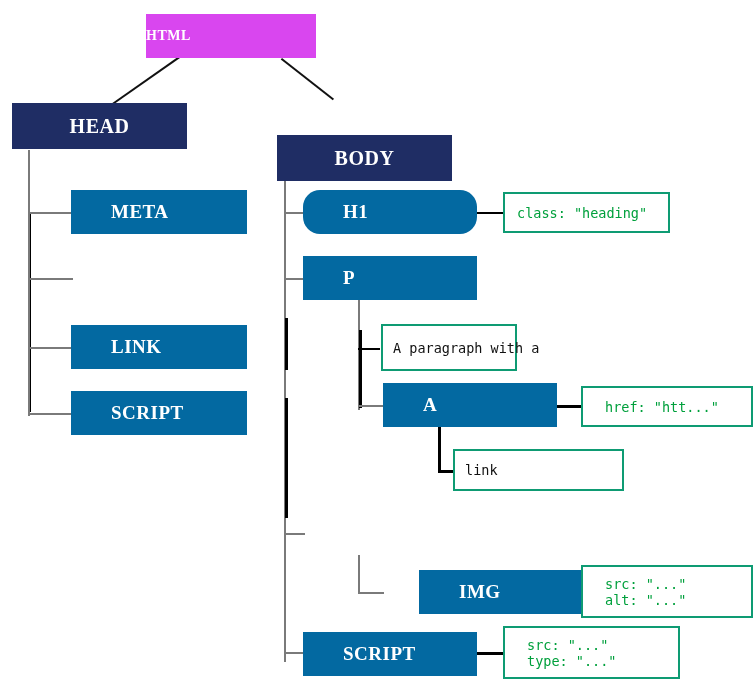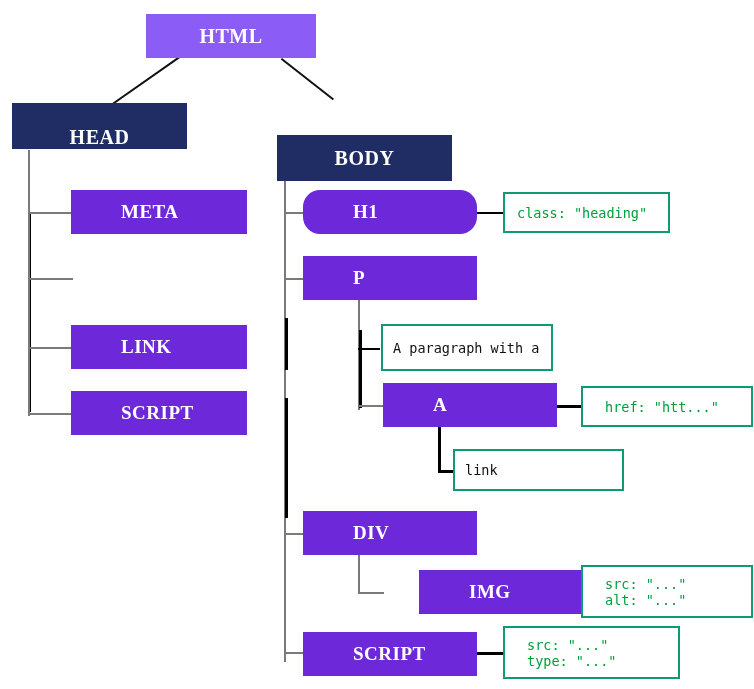--- a/index.html
+++ b/index.html
@@ -23,34 +23,33 @@
     position: absolute;
     display: flex;
     align-items: center;
     color: #ffffff;
     font-family: "Liberation Serif", serif;
     font-weight: bold;
     letter-spacing: 0.5px;
     z-index: 5;
   }
   .node.root {
-    background: #8b5cf6;
-    justify-content: center;
-    font-size: 20px;
+    background: #d946ef;
+    font-size: 14px;
   }
   .node.section {
     background: #1F2D64;
     justify-content: center;
     font-size: 20px;
   }
   .node.element {
-    background: #6d28d9;
+    background: #0369a1;
     justify-content: flex-start;
     font-size: 19px;
-    padding-left: 50px;
+    padding-left: 40px;
   }
   
   .boxnode {
     position: absolute;
     background: #ffffff;
     border: 2px solid #0E9B73;
     display: flex;
     align-items: center;
     font-family: "DejaVu Sans Mono", monospace;
     font-size: 13.5px;
@@ -121,21 +120,21 @@
   <div class="conn v gray" style="left:358px; top:555px; height:38px;"></div>
   <div class="conn h gray" style="left:358px; top:592px; width:26px;"></div>
   <div class="conn h black" style="left:557px; top:592px; width:24px; height:3px;"></div>
 
   <div class="conn h black" style="left:477px; top:652px; width:26px; height:3px;"></div>
 
   <div class="node root" style="left:146px; top:14px; width:170px; height:44px;">
     <span>HTML</span>
   </div>
 
-  <div class="node section" style="left:12px; top:103px; width:175px; height:46px;align-items:flex-end;">
+  <div class="node section" style="left:12px; top:103px; width:175px; height:46px;">
     <span>HEAD</span>
   </div>
 
   <div class="node section" style="left:277px; top:99px; width:175px; height:46px;margin-top:36px;">
     <span>BODY</span>
   </div>
 
   <div class="node element" style="left:71px; top:190px; width:176px; height:44px;">
     <span>META</span>
   </div>
@@ -154,37 +153,34 @@
   </div>
 
   <div class="node element" style="left:303px; top:256px; width:174px; height:44px;">
     <span>P</span>
   </div>
 
   <div class="node element" style="left:383px; top:383px; width:174px; height:44px;">
     <span>A</span>
   </div>
 
-  <div class="node element" style="left:303px; top:511px; width:174px; height:44px;">
-    <span>DIV</span>
-  </div>
 
   <div class="node element" style="left:383px; top:570px; width:174px; height:44px;margin-left:36px;">
     <span>IMG</span>
   </div>
 
   <div class="node element" style="left:303px; top:632px; width:174px; height:44px;">
     <span>SCRIPT</span>
   </div>
 
   <div class="boxnode attr tight" style="left:503px; top:192px; width:167px; height:41px;">
     <span>class: "heading"</span>
   </div>
 
-  <div class="boxnode text" style="left:381px; top:324px; width:172px; height:47px;">
+  <div class="boxnode text" style="left:381px; top:324px; width:136px; height:47px;">
     <span>A paragraph with a</span>
   </div>
 
   <div class="boxnode attr" style="left:581px; top:386px; width:172px; height:41px;">
     <span>href: "htt..."</span>
   </div>
 
   <div class="boxnode text" style="left:453px; top:449px; width:171px; height:42px;">
     <span>link</span>
   </div>

